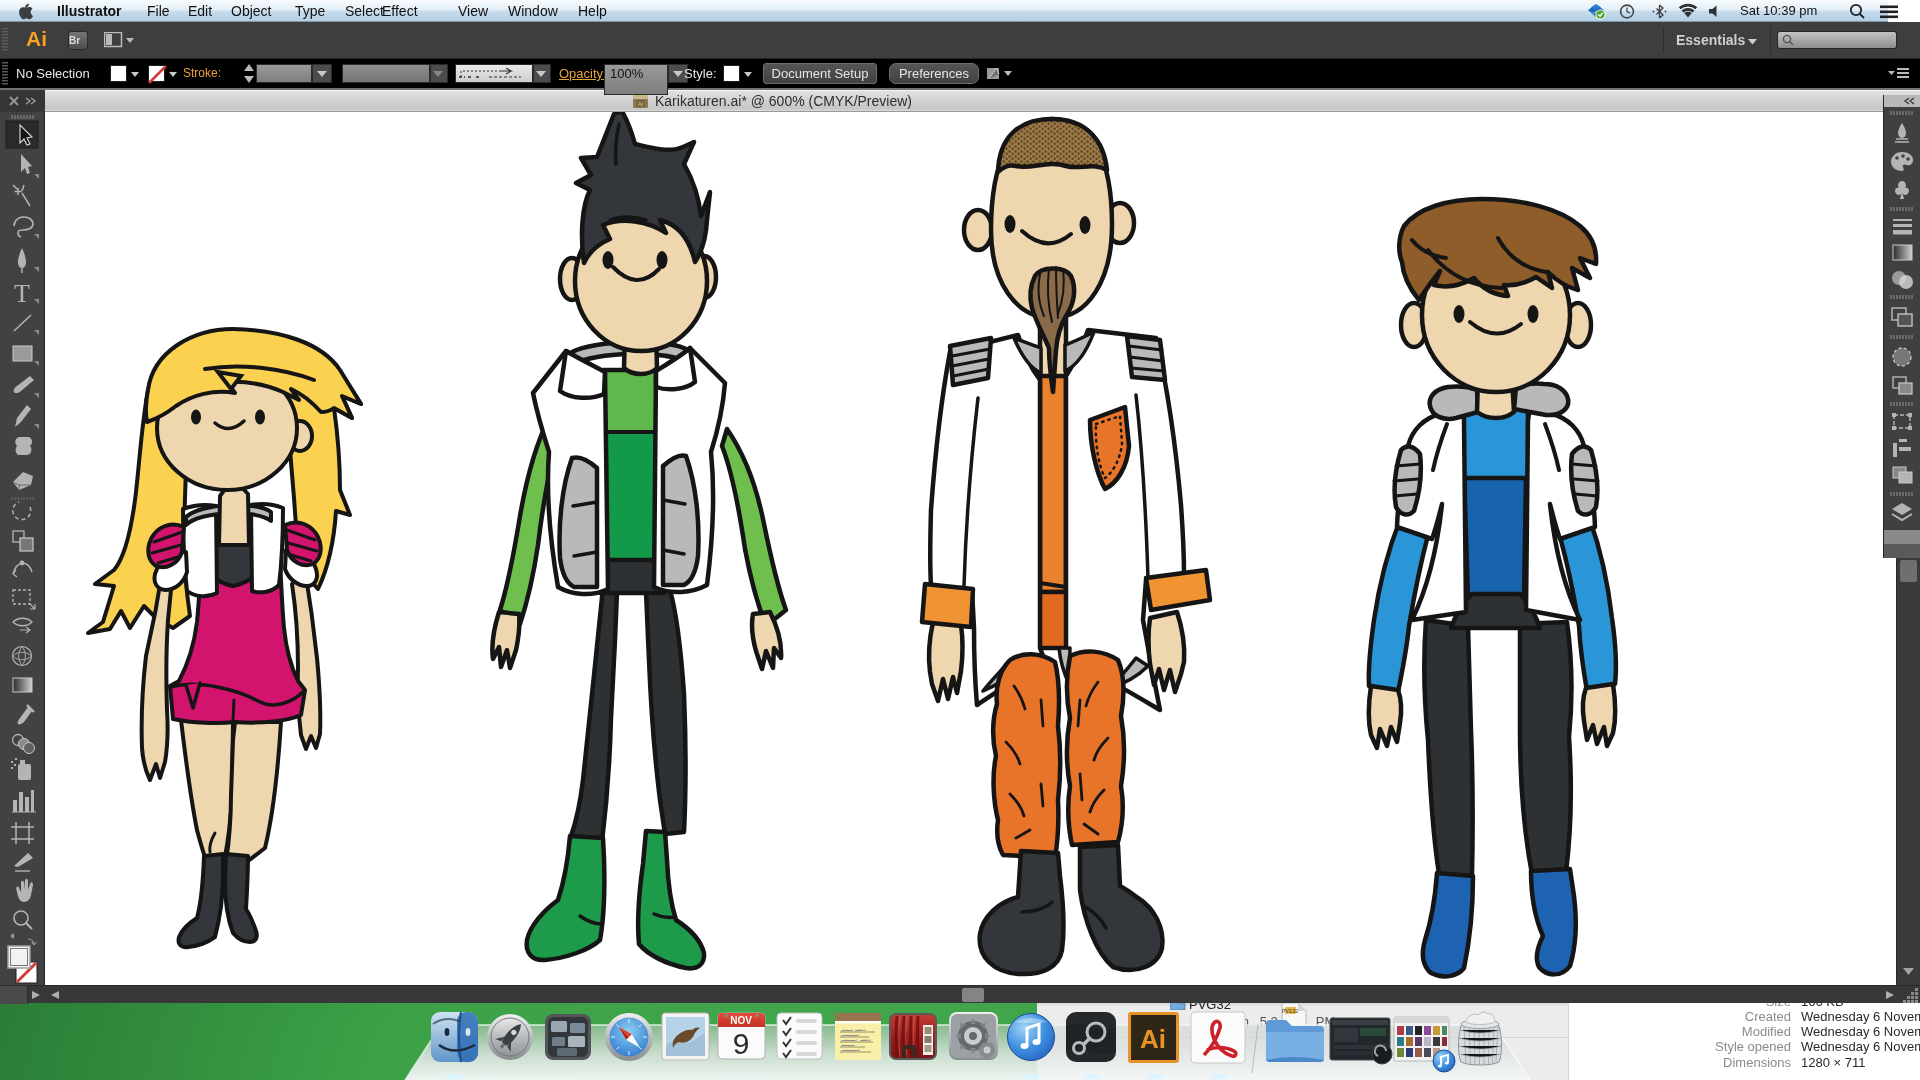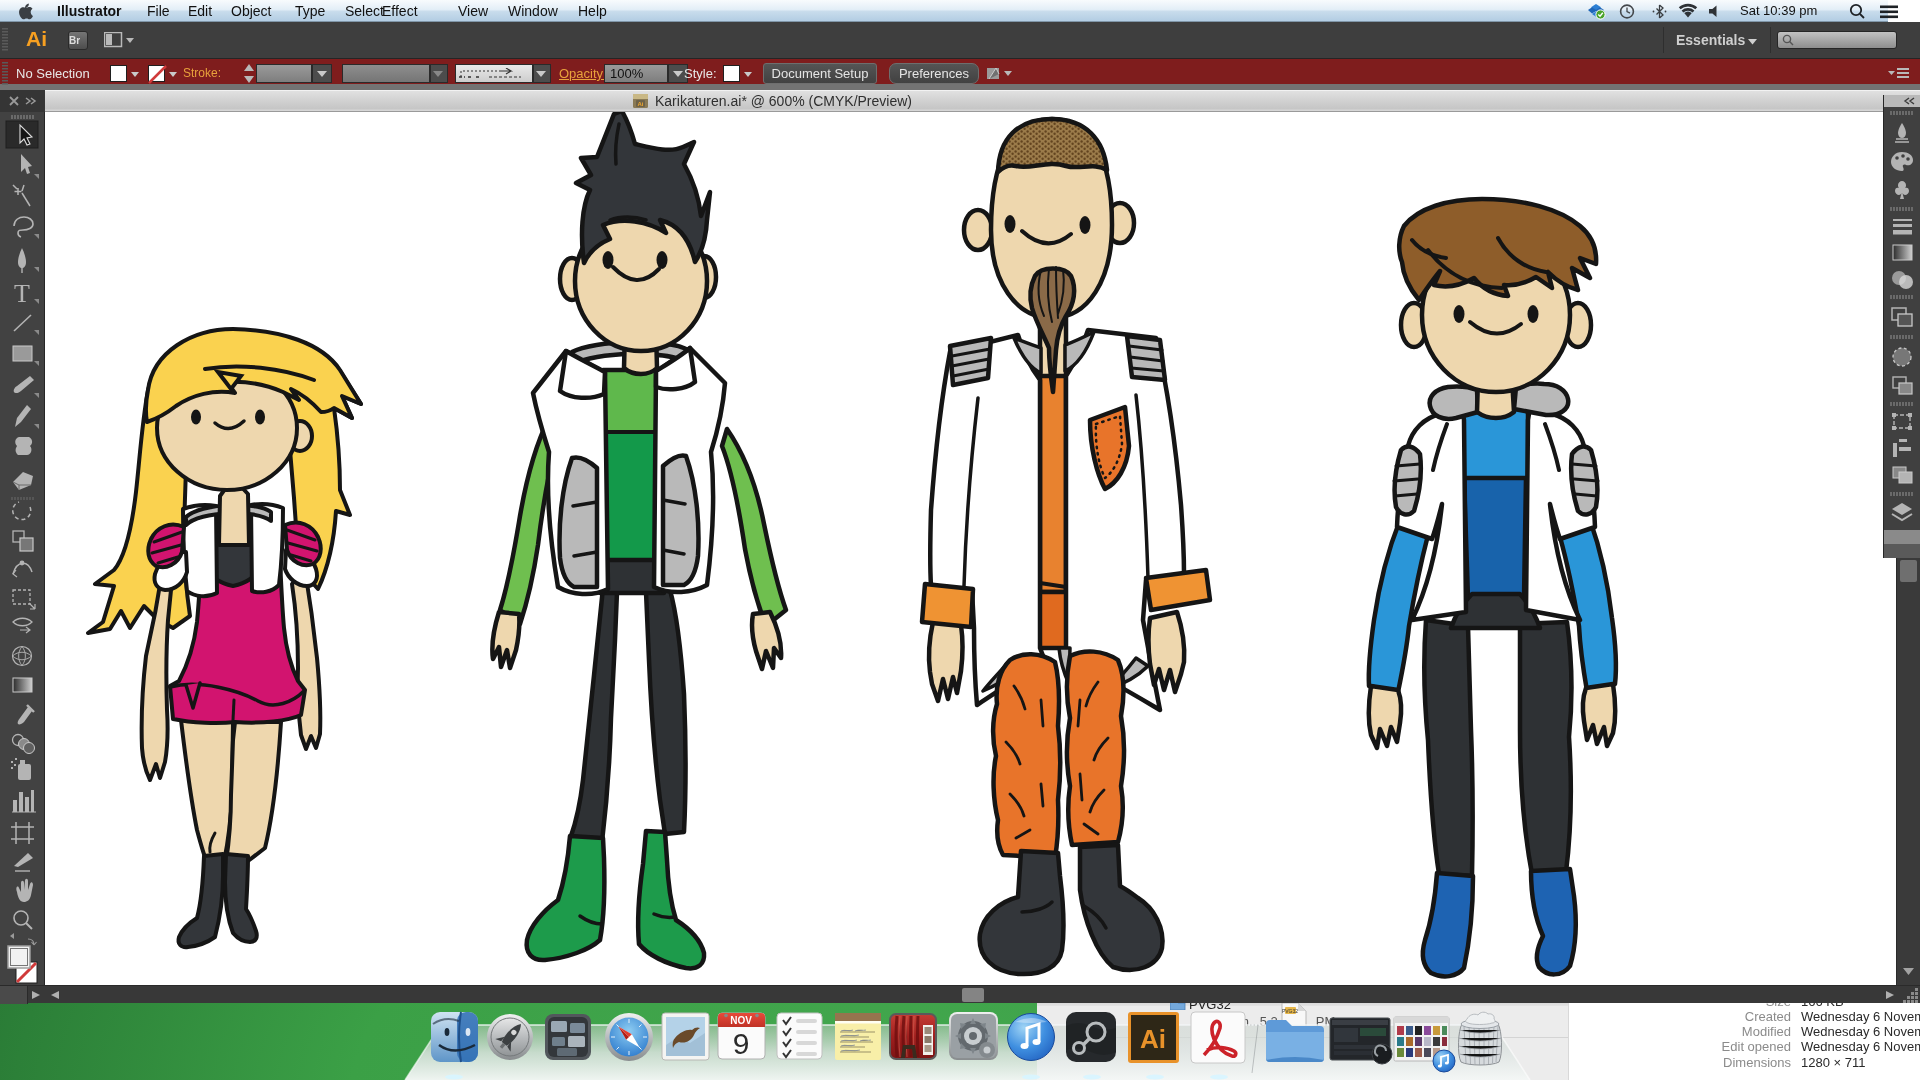--- a/index.html
+++ b/index.html
@@ -9,21 +9,21 @@
 
 #menubar { position:absolute; left:0; top:0; width:1888px; height:22px;
   background:linear-gradient(#f8fbfd 0%, #e3eef7 45%, #c8dcec 55%, #b3cde3 100%);
   border-bottom:1px solid #8096a8; z-index:50;text-decoration:underline; }
 #menubar .mi { position:absolute; top:0; height:22px; line-height:22px;
   font-size:14px; color:#111; }
 
 #appbar { position:absolute; left:0; top:22px; width:1920px; height:37px;
   background:#3e3e3e; border-bottom:1px solid #252525; z-index:40; }
 #ctrlbar { position:absolute; left:0; top:59px; width:1920px; height:31px;
-  background:#7f1d1d; border-bottom:6px solid #737373; z-index:40; }
+  background:#000000; border-bottom:2px solid #737373; z-index:40; }
 #tabbar { position:absolute; left:0; top:90px; width:1920px; height:22px;
   background:linear-gradient(#e2e2e2, #d0d0d0 55%, #c6c6c6 88%, #dadada);
   border-bottom:1px solid #9a9a9a; z-index:30; }
 #canvas { position:absolute; left:45px; top:112px; width:1851px; height:873px;
   background:#ffffff; z-index:10; }
 
 #toolbar { position:absolute; left:0; top:90px; width:45px; height:913px;
   background:#424242; border-right:1px solid #262626; z-index:35; }
 
 #rightstrip { position:absolute; left:1883px; top:95px; width:37px; height:463px;
@@ -61,21 +61,21 @@
   <svg class="abs" style="left:243px;top:3px" width="28" height="32">
     <path d="M2 0 L18 0 L26 8 L26 31 L2 31 Z" fill="#f8f8f8" stroke="#b8b8b8"></path>
     <path d="M18 0 L18 8 L26 8 Z" fill="#d8d8d8"></path>
     <rect x="5" y="4" width="11" height="7" rx="1" fill="#e8b84a"></rect>
     <text x="10" y="10" font-size="5" text-anchor="middle" fill="#333" font-family="Liberation Sans">PVG32</text>
   </svg>
   <div id="infopanel">
     <div class="inforow" style="left:0;top:-6px"><span class="lab">Size</span><span class="val">166 KB</span></div>
     <div class="inforow" style="left:0;top:9px"><span class="lab">Created</span><span class="val">Wednesday 6 Novembe</span></div>
     <div class="inforow" style="left:0;top:24px"><span class="lab">Modified</span><span class="val">Wednesday 6 Novembe</span></div>
-    <div class="inforow" style="left:0;top:39px"><span class="lab">Edit opened</span><span class="val">Wednesday 6 Novembe</span></div>
+    <div class="inforow" style="left:0;top:39px"><span class="lab">Style opened</span><span class="val">Wednesday 6 Novembe</span></div>
     <div class="inforow" style="left:0;top:55px"><span class="lab">Dimensions</span><span class="val">1280 × 711</span></div>
   </div>
 </div>
 <div id="dock">
 <svg width="1920" height="77" viewBox="0 0 1920 77">
 <defs>
   <linearGradient id="shelf" x1="0" y1="0" x2="0" y2="1">
     <stop offset="0" stop-color="#c9d2cc" stop-opacity="0.5"></stop>
     <stop offset="0.5" stop-color="#dfe5e3" stop-opacity="0.85"></stop>
     <stop offset="1" stop-color="#f4f7f6" stop-opacity="0.97"></stop>
@@ -467,21 +467,21 @@
     <path d="M0 9 L6 9 M9 9 L14 9 M17 9 L22 9" stroke="#333" stroke-width="1.5" stroke-dasharray="3 2"></path>
     <path d="M2 9 L2 3 L40 3" stroke="#333" stroke-width="1" fill="none" stroke-dasharray="2 2"></path>
     <path d="M40 3 L52 3 L47 0 M52 3 L47 6" stroke="#333" stroke-width="1.2" fill="none"></path>
     <path d="M30 9 L62 9" stroke="#333" stroke-width="1.2" stroke-dasharray="3 2"></path>
   </svg>
   <div class="abs" style="left:533px;top:5px;width:18px;height:19px;background:#4c4c4c;border:1px solid #2a2a2a"></div>
   <svg class="abs" style="left:536px;top:12px" width="11" height="7">
       <path d="M0 0 L10 0 L5 6 Z" fill="#c9c9c9"></path>
     </svg>
   <span class="abs" style="left:559px;top:7px;font-size:13px;color:#e8a23c;text-decoration:underline">Opacity:</span>
-  <div class="abs" style="left:604px;top:5px;width:64px;height:19px;background:linear-gradient(#9a9a9a,#7e7e7e);border:1px solid #2a2a2a;font-size:13px;color:#111;padding:1px 0 0 5px">100%</div>
+  <div class="abs" style="left:604px;top:5px;width:64px;height:31px;background:linear-gradient(#9a9a9a,#7e7e7e);border:1px solid #2a2a2a;font-size:13px;color:#111;padding:1px 0 0 5px">100%</div>
   <div class="abs" style="left:668px;top:5px;width:20px;height:19px;background:#4c4c4c;border:1px solid #2a2a2a"></div>
   <svg class="abs" style="left:673px;top:12px" width="11" height="7">
       <path d="M0 0 L10 0 L5 6 Z" fill="#c9c9c9"></path>
     </svg>
   <span class="abs" style="left:684px;top:7px;font-size:13px;color:#e8e8e8">Style:</span>
   <div class="abs" style="left:723px;top:6px;width:17px;height:17px;background:#fff;border:1px solid #1f1f1f"></div>
   <svg class="abs" style="left:744px;top:13px" width="9" height="6">
       <path d="M0 0 L8 0 L4 5 Z" fill="#c9c9c9"></path>
     </svg>
   <div class="abs" style="left:763px;top:4px;width:114px;height:21px;background:linear-gradient(#555,#414141);border:1px solid #6e6e6e;border-radius:3px;font-size:13px;color:#e4e4e4;text-align:center;line-height:19px">Document Setup</div>

